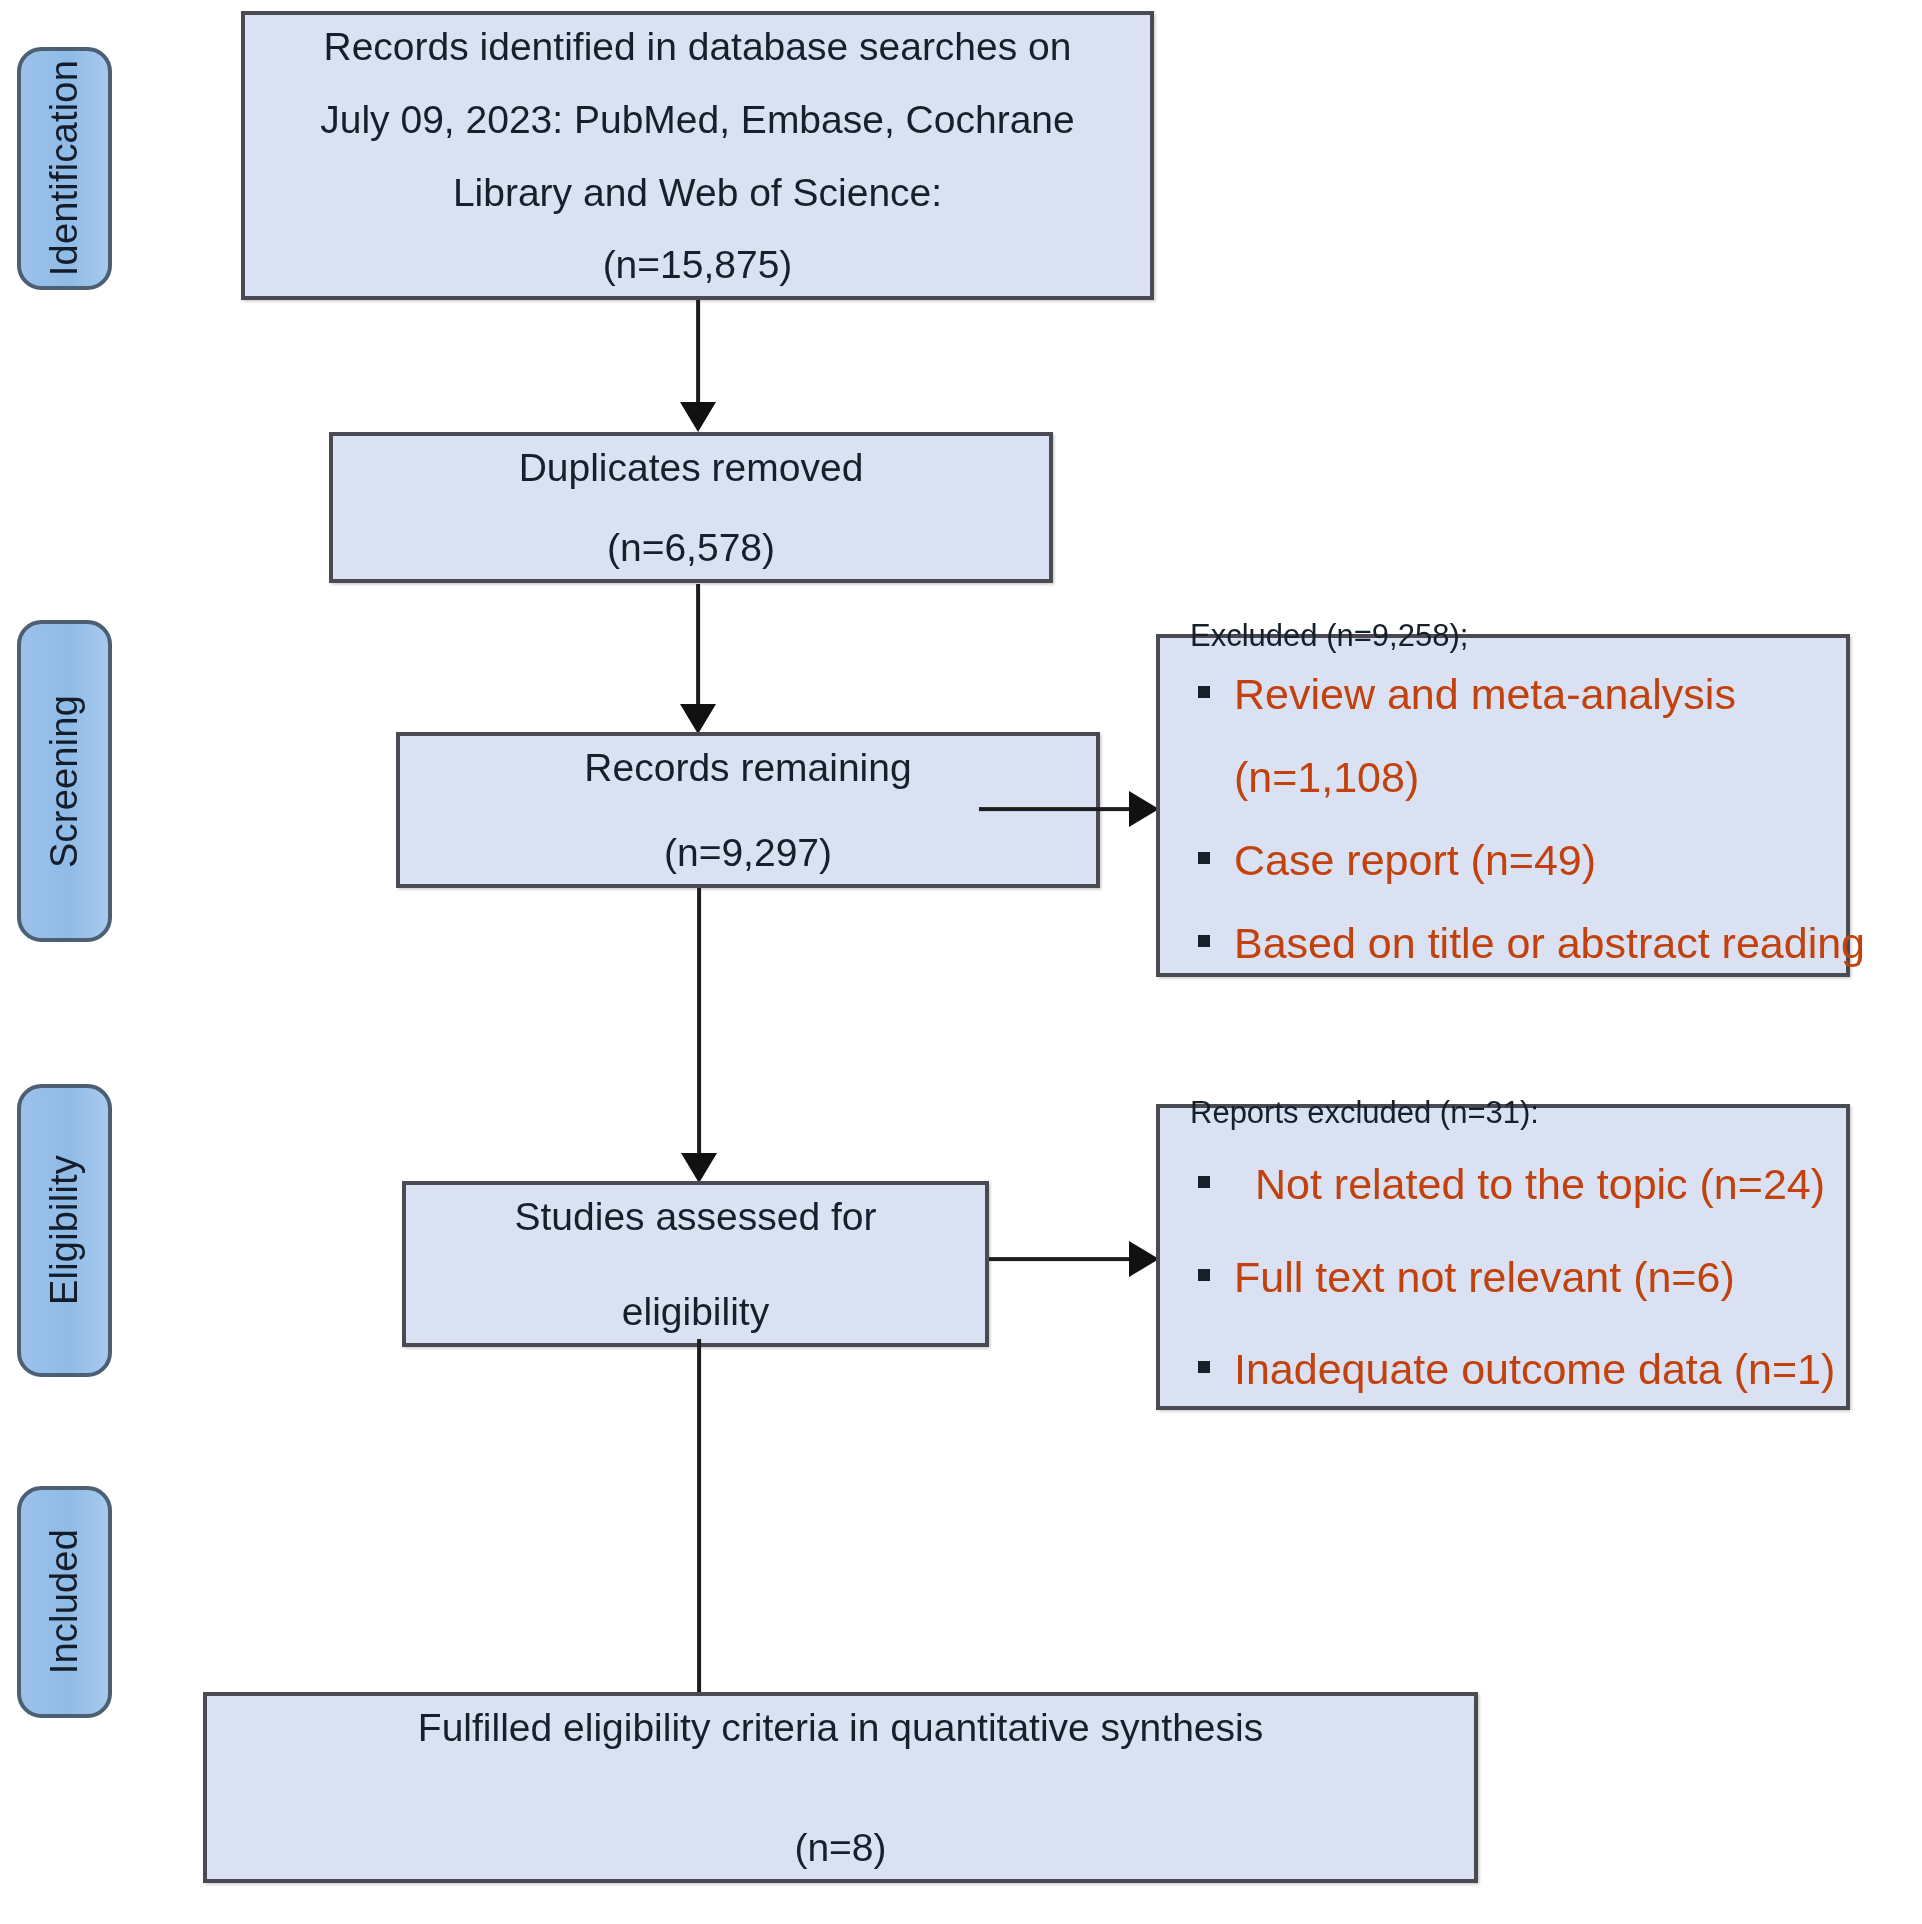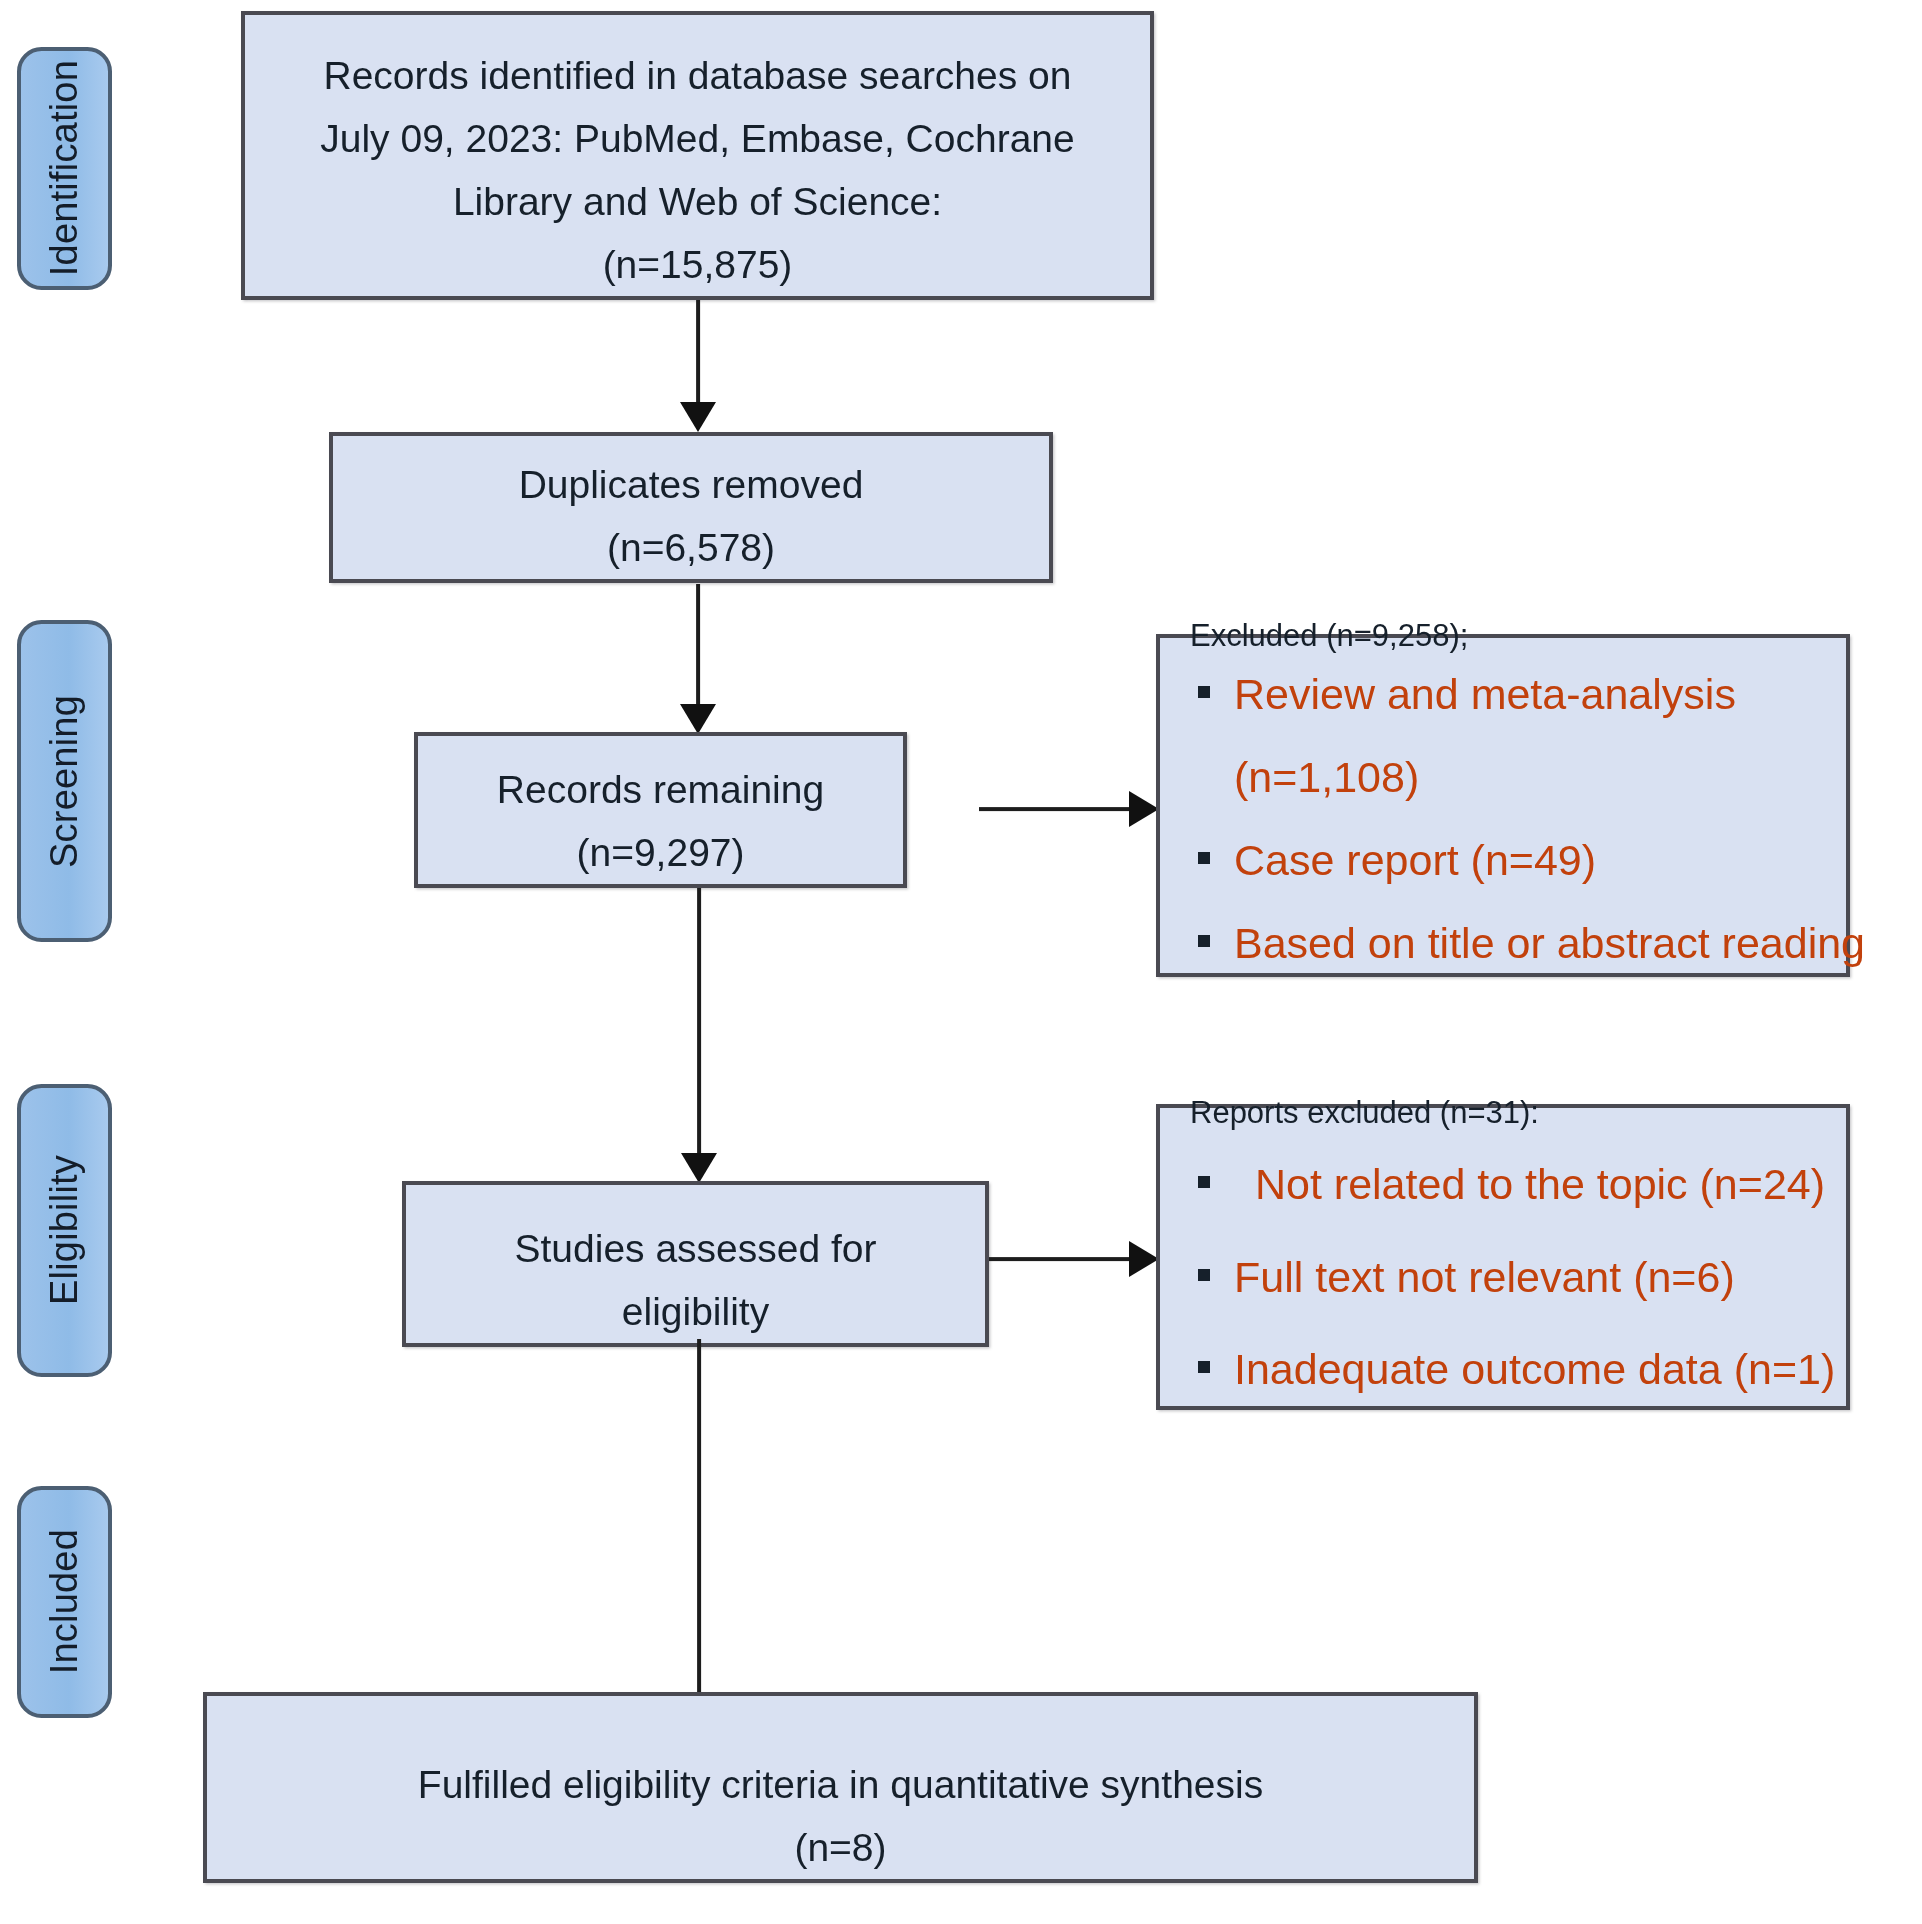--- a/index.html
+++ b/index.html
@@ -43,21 +43,21 @@
     position: absolute;
     background: #d9e1f2;
     border: 4.7px solid #4a4a52;
     box-sizing: border-box;
     box-shadow: 1.9px 1.9px 2.8px rgba(80,80,90,0.35);
   }
   .box-center {
     display: flex;
     flex-direction: column;
     align-items: center;
-    justify-content: flex-end;
+    justify-content: space-between;
     text-align: center;
   }
   .box-left {
     display: flex;
     flex-direction: column;
     justify-content: center;
     text-align: left;
   }
   .line {
     font-size: 39px;
@@ -174,21 +174,21 @@
   <div class="box box-center" style="left:329px; top:432px; width:724px; height:151px;">
     <div class="line">Duplicates removed</div>
     <div class="line">(n=6,578)</div>
   </div>
 
   <div class="arrow-v" style="left:677px; top:584px; width:42px; height:150px;">
     <div class="shaft" style="height:121px;"></div>
     <div class="head"></div>
   </div>
 
-  <div class="box box-center" style="left:414px; top:732px; width:493px; height:156px;">
+  <div class="box box-center" style="left:396px; top:732px; width:704px; height:156px;">
     <div class="line">Records remaining</div>
     <div class="line">(n=9,297)</div>
   </div>
 
   <div class="arrow-h" style="left:979px; top:788px; width:180px; height:42px;">
     <div class="shaft" style="width:151px;"></div>
     <div class="head"></div>
   </div>
 
   <div class="box box-left" style="left:1156px; top:634px; width:694px; height:343px; padding:24.6px 0 24.6px 30px;">

